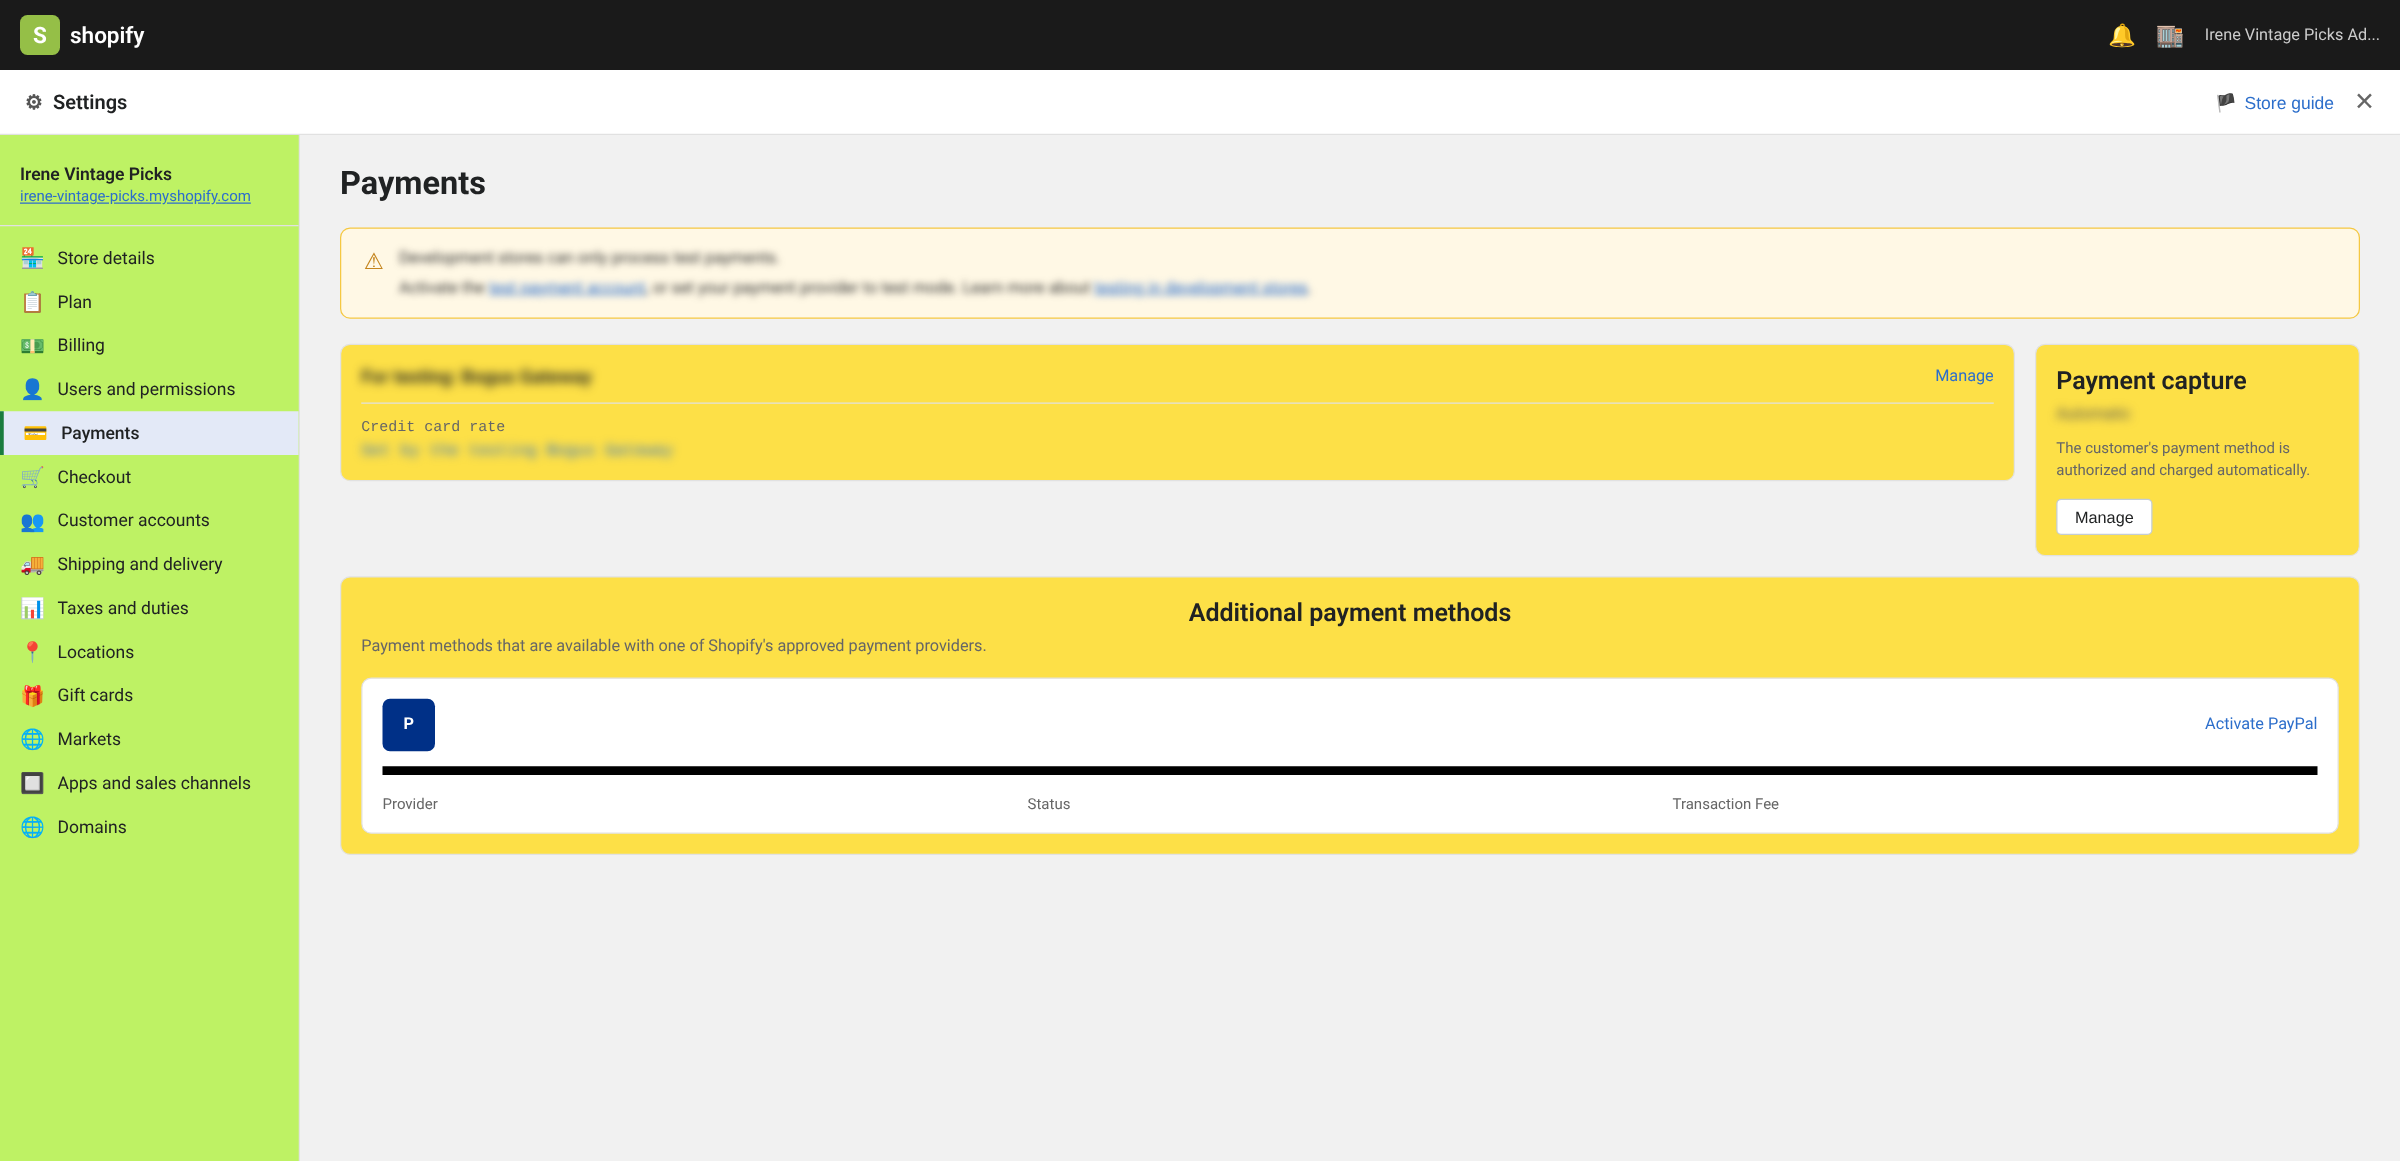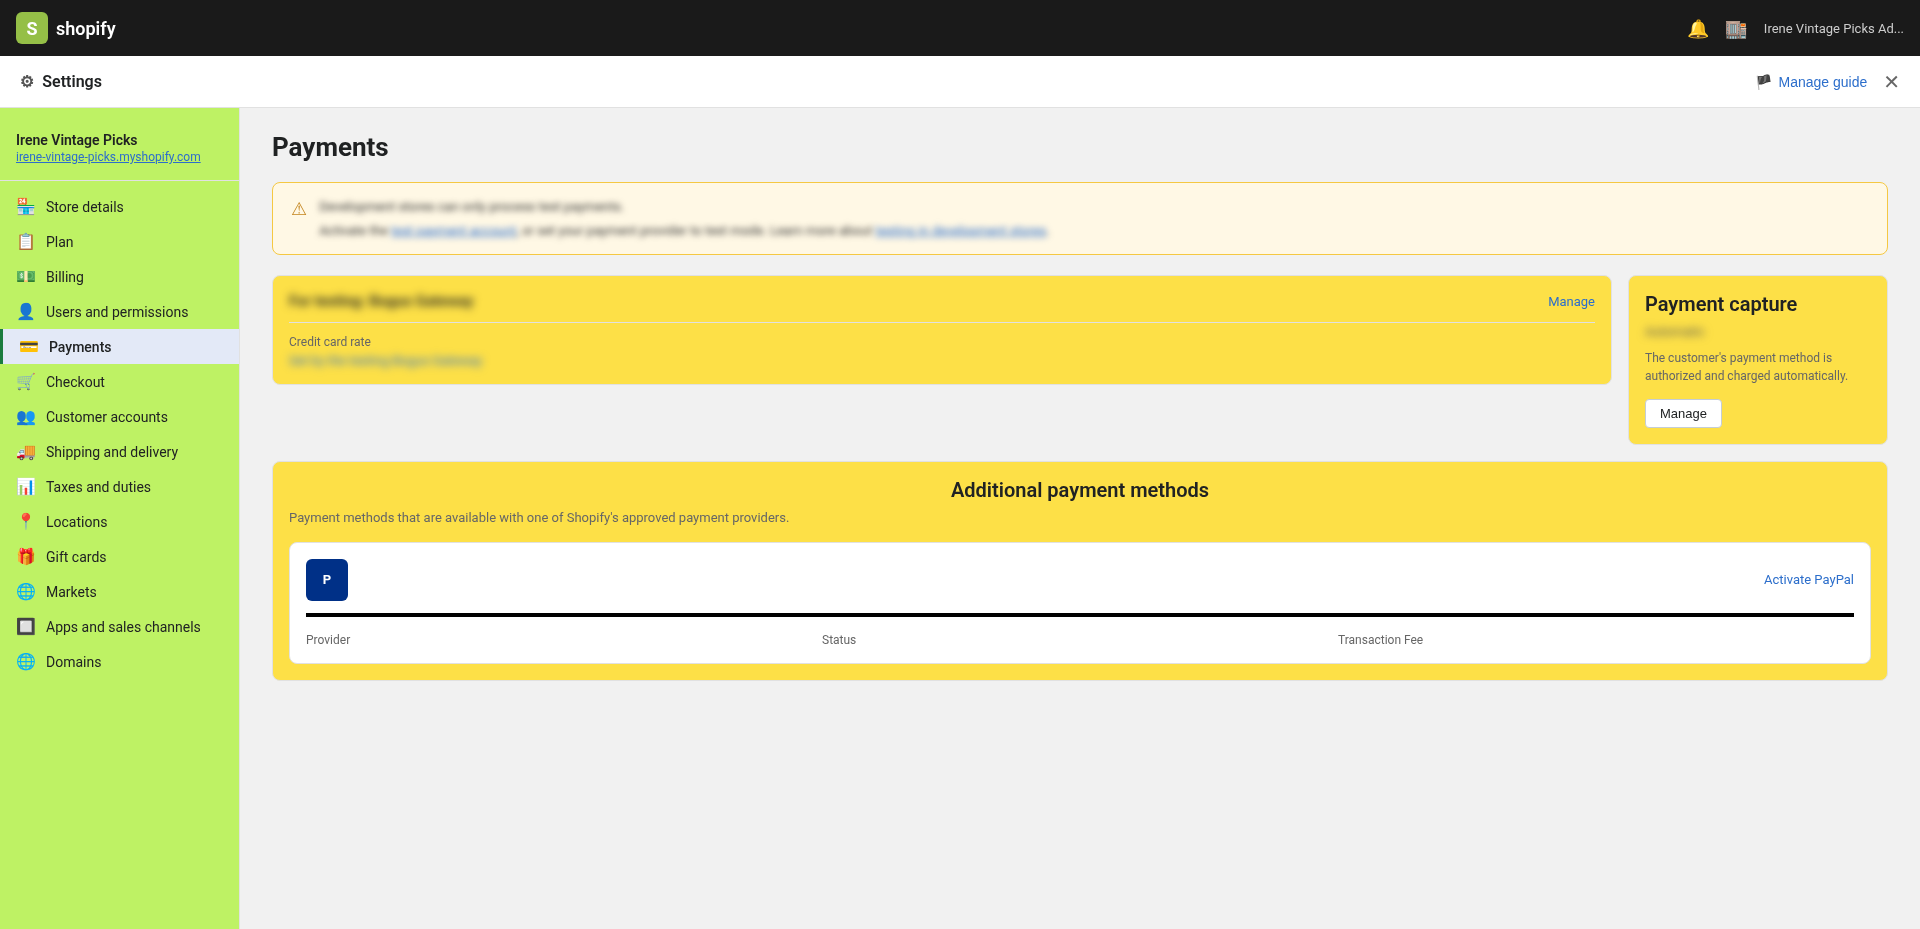--- a/index.html
+++ b/index.html
@@ -171,21 +171,21 @@
 
     .card-header {
       display: flex; justify-content: space-between; align-items: center;
       margin-bottom: 12px;
       padding-bottom: 12px;
       border-bottom: 1px solid #e1e1e1;
     }
     .card-title-blurred { filter: blur(4px); font-size: 15px; font-weight: 600; color: #202223; }
     .manage-link { color: #2c6ecb; font-size: 13px; cursor: pointer; text-decoration: none; }
 
-    .card-field { margin-top: 10px; }
+    .card-field { margin-top: 10px; font-family: Liberation Mono, monospace; }
     .field-label { font-size: 12px; color: #666; margin-bottom: 4px; }
     .field-value-blurred { filter: blur(4px); font-size: 13px; color: #2c6ecb; }
 
     .payment-capture-title { font-size: 20px; font-weight: 600; color: #202223; margin-bottom: 8px; }
     .payment-capture-subtitle { filter: blur(4px); font-size: 13px; color: #555; margin-bottom: 10px; }
     .payment-capture-desc { font-size: 12px; color: #666; line-height: 1.5; margin-bottom: 14px; }
     .manage-btn {
       padding: 6px 14px;
       border: 1px solid #c4cdd5;
       border-radius: 4px;
@@ -214,21 +214,21 @@
       width: 42px; height: 42px;
       background: #003087;
       border-radius: 6px;
       display: flex; align-items: center; justify-content: center;
       color: white; font-size: 13px; font-weight: bold;
     }
     .activate-link { color: #2c6ecb; font-size: 13px; cursor: pointer; }
 
     .provider-headers {
       display: flex;
-      border-top: 4px solid #000000;
+      border-top: 7px solid #000000;
       padding-top: 16px;
       gap: 0;
     }
     .provider-header { font-size: 12px; color: #666; flex: 1; }
 
     
     .sidebar::-webkit-scrollbar, .content-area::-webkit-scrollbar { width: 6px; }
     .sidebar::-webkit-scrollbar-thumb, .content-area::-webkit-scrollbar-thumb { background: #c4c4c4; border-radius: 3px; }
   </style>
 </head>
@@ -247,21 +247,21 @@
 </div>
 
 <div class="settings-bar">
   <div class="settings-title">
     <span class="settings-title-icon">⚙</span>
     <span>Settings</span>
   </div>
   <div class="settings-bar-right">
     <button class="setup-guide-btn">
       <span>🏴</span>
-      <span>Manage guide</span>
+      <span>Store guide</span>
     </button>
     <button class="close-btn">✕</button>
   </div>
 </div>
 
 <div class="main-layout">
 
   <div class="sidebar">
     <div class="store-info">
       <div class="store-name">Irene Vintage Picks</div>

